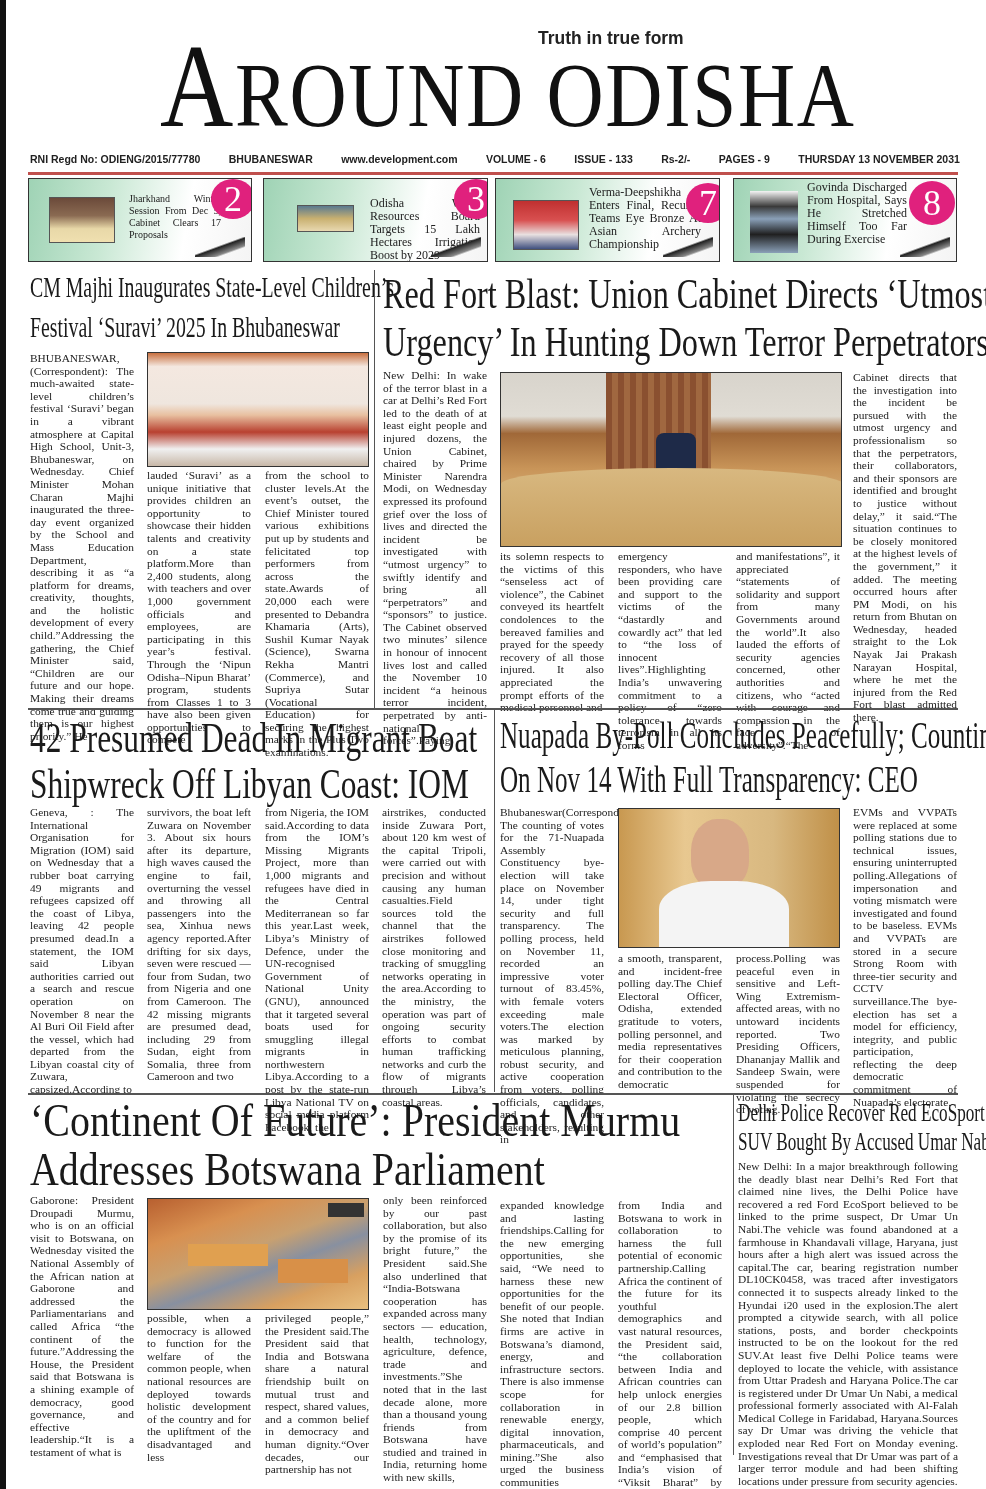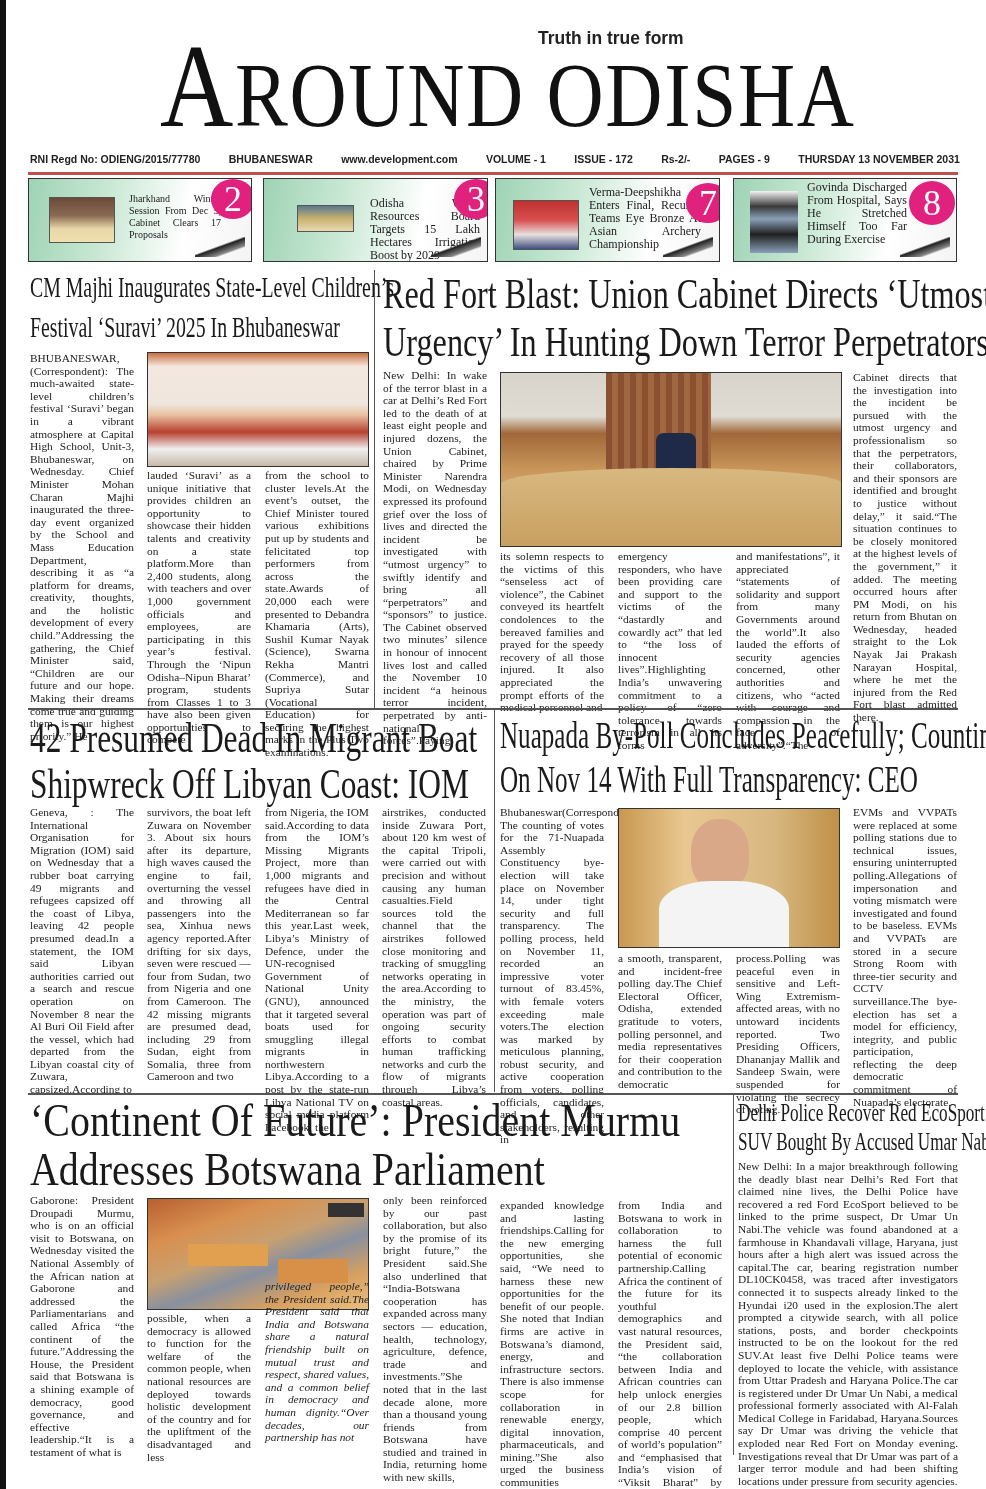--- a/index.html
+++ b/index.html
@@ -33,22 +33,22 @@
 
 <div class="leftbar"></div>
 
 <div class="tagline">Truth in true form</div>
 <div class="title"><span class="big">A</span><span>ROUND ODISHA</span></div>
 
 <div class="infobar">
   <span>RNI Regd No: ODIENG/2015/77780</span>
   <span>BHUBANESWAR</span>
   <span>www.development.com</span>
-  <span>VOLUME - 1</span>
-  <span>ISSUE - 172</span>
+  <span>VOLUME - 6</span>
+  <span>ISSUE - 133</span>
   <span>Rs-2/-</span>
   <span>PAGES - 9</span>
   <span>THURSDAY 13 NOVEMBER 2031</span>
 </div>
 <div class="redrule"></div>
 
 <div class="teaser" style="left:28px;width:224px;">
   <div class="thumb" style="left:20px;top:18px;width:66px;height:46px;background:linear-gradient(180deg,#6b4a3a 0%,#8a6a52 40%,#e8d8a8 70%,#f0e0b0 100%);"></div>
   <div class="ttext" style="left:100px;top:14px;width:92px;font-size:10px;line-height:12px;">Jharkhand Winter Session From Dec 5, Cabinet Clears 17 Proposals</div>
   <div class="num" style="left:182px;">2</div>
@@ -126,21 +126,21 @@
 <div class="hl" style="left:30px;top:1094px;font-size:47px;transform:scaleX(0.85);">‘Continent Of Future’: President Murmu</div>
 <div class="hl" style="left:30px;top:1143px;font-size:47px;transform:scaleX(0.85);">Addresses Botswana Parliament</div>
 
 <div class="body" style="left:30px;top:1194px;width:104px;">Gaborone: President Droupadi Murmu, who is on an official visit to Botswana, on Wednesday visited the National Assembly of the African nation at Gaborone and addressed the Parliamentarians and called Africa “the continent of the future.”Addressing the House, the President said that Botswana is a shining example of democracy, good governance, and effective leadership.“It is a testament of what is</div>
 <div class="photo" style="left:147px;top:1198px;width:222px;height:112px;background:linear-gradient(160deg,#b86030 0%,#d89050 25%,#c8a070 45%,#8890a0 60%,#d8a060 80%,#e8c080 100%);">
   <div style="position:absolute;left:40px;top:45px;width:80px;height:22px;background:#e0a050;"></div>
   <div style="position:absolute;left:130px;top:60px;width:70px;height:24px;background:#d89048;"></div>
   <div style="position:absolute;left:180px;top:4px;width:36px;height:14px;background:#333;"></div>
 </div>
 <div class="body" style="left:147px;top:1312px;width:104px;">possible, when a democracy is allowed to function for the welfare of the common people, when national resources are deployed towards holistic development of the country and for the upliftment of the disadvantaged and less</div>
-<div class="body" style="left:265px;top:1280px;width:104px;font-style:italic;">privileged people,” the President said.The President said that India and Botswana share a natural friendship built on mutual trust and respect, shared values, and a common belief in democracy and human dignity.“Over decades, our partnership has not</div>
+<div class="body" style="left:265px;top:1312px;width:104px;">privileged people,” the President said.The President said that India and Botswana share a natural friendship built on mutual trust and respect, shared values, and a common belief in democracy and human dignity.“Over decades, our partnership has not</div>
 <div class="body" style="left:383px;top:1194px;width:104px;">only been reinforced by our past collaboration, but also by the promise of its bright future,” the President said.She also underlined that “India-Botswana cooperation has expanded across many sectors — education, health, technology, agriculture, defence, trade and investments.”She noted that in the last decade alone, more than a thousand young friends from Botswana have studied and trained in India, returning home with new skills,</div>
 <div class="body" style="left:500px;top:1199px;width:104px;">expanded knowledge and lasting friendships.Calling for the new emerging opportunities, she said, “We need to harness these new opportunities for the benefit of our people. She noted that Indian firms are active in Botswana’s diamond, energy, and infrastructure sectors. There is also immense scope for collaboration in renewable energy, digital innovation, pharmaceuticals, and mining.”She also urged the business communities</div>
 <div class="body" style="left:618px;top:1199px;width:104px;">from India and Botswana to work in collaboration to harness the full potential of economic partnership.Calling Africa the continent of the future for its youthful demographics and vast natural resources, the President said, “the collaboration between India and African countries can help unlock energies of our 2.8 billion people, which comprise 40 percent of world’s population” and “emphasised that India’s vision of “Viksit Bharat” by 2047</div>
 
 <div class="vline" style="left:733px;top:1095px;height:360px;"></div>
 
 <div class="hl" style="left:738px;top:1098px;font-size:26px;transform:scaleX(0.66);">Delhi Police Recover Red EcoSport</div>
 <div class="hl" style="left:738px;top:1127px;font-size:26px;transform:scaleX(0.66);">SUV Bought By Accused Umar Nabi</div>
 <div class="body" style="left:738px;top:1160px;width:220px;">New Delhi: In a major breakthrough following the deadly blast near Delhi’s Red Fort that claimed nine lives, the Delhi Police have recovered a red Ford EcoSport believed to be linked to the prime suspect, Dr Umar Un Nabi.The vehicle was found abandoned at a farmhouse in Khandavali village, Haryana, just hours after a high alert was issued across the capital.The car, bearing registration number DL10CK0458, was traced after investigators connected it to suspects already linked to the Hyundai i20 used in the explosion.The alert prompted a citywide search, with all police stations, posts, and border checkpoints instructed to be on the lookout for the red SUV.At least five Delhi Police teams were deployed to locate the vehicle, with assistance from Uttar Pradesh and Haryana Police.The car is registered under Dr Umar Un Nabi, a medical professional formerly associated with Al-Falah Medical College in Faridabad, Haryana.Sources say Dr Umar was driving the vehicle that exploded near Red Fort on Monday evening. Investigations reveal that Dr Umar was part of a larger terror module and had been shifting locations under pressure from security agencies.</div>
 

